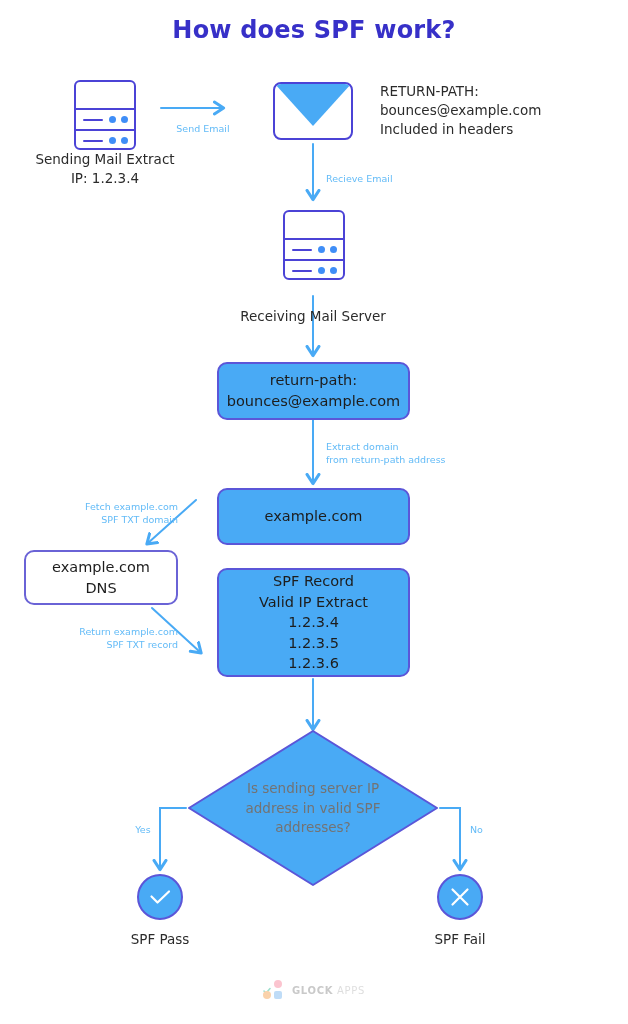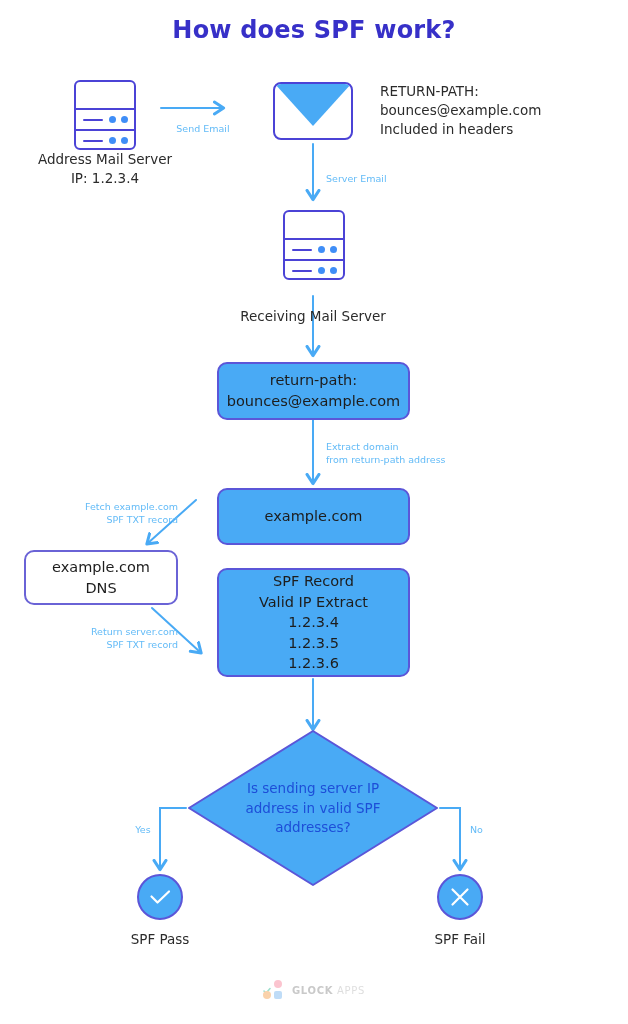--- a/index.html
+++ b/index.html
@@ -152,21 +152,21 @@
   .diamond-wrap svg { display: block; }
   .diamond-text {
     position: absolute;
     left: 50%;
     top: 50%;
     transform: translate(-50%, -50%);
     width: 170px;
     text-align: center;
     font-size: 13.5px;
     line-height: 1.45;
-    color: #1d4ed8;
+    color: #737373;
     white-space: pre-line;
   }
 
   
   .rcircle {
     position: absolute;
     width: 46px;
     height: 46px;
     border-radius: 50%;
     background: #49aaf5;
@@ -274,33 +274,33 @@
       <span class="dash"></span>
       <span class="dot d1"></span>
       <span class="dot d2"></span>
     </div>
     <div class="srow r2">
       <span class="dash"></span>
       <span class="dot d1"></span>
       <span class="dot d2"></span>
     </div>
   </div>
-  <div class="caption" style="left:5px; top:150px; width:200px;">Address Mail Server
+  <div class="caption" style="left:5px; top:150px; width:200px;">Sending Mail Extract
 IP: 1.2.3.4</div>
 
   <div class="arrow-label" style="left:163px; top:122px; width:80px; text-align:center;">Send Email</div>
 
   <div class="envelope" style="left:273px; top:82px;">
     <span class="flap"></span>
   </div>
   <div class="note" style="left:380px; top:82px; width:230px;">RETURN-PATH:
 bounces@example.com
 Included in headers</div>
 
-  <div class="arrow-label" style="left:326px; top:172px; width:140px;">Server Email</div>
+  <div class="arrow-label" style="left:326px; top:172px; width:140px;">Recieve Email</div>
 
   <div class="server-icon" style="left:283px; top:210px;">
     <div class="srow r1">
       <span class="dash"></span>
       <span class="dot d1"></span>
       <span class="dot d2"></span>
     </div>
     <div class="srow r2">
       <span class="dash"></span>
       <span class="dot d1"></span>
@@ -312,26 +312,26 @@
 
   <div class="pbox" style="left:217px; top:362px; width:193px; height:58px;">return-path:
 bounces@example.com</div>
 
   <div class="arrow-label" style="left:326px; top:440px; width:180px;">Extract domain
 from return-path address</div>
 
   <div class="pbox" style="left:217px; top:488px; width:193px; height:57px;">example.com</div>
 
   <div class="arrow-label r" style="left:30px; top:500px; width:148px;">Fetch example.com
-SPF TXT record</div>
+SPF TXT domain</div>
 
   <div class="pbox plain" style="left:24px; top:550px; width:154px; height:55px;">example.com
 DNS</div>
 
-  <div class="arrow-label r" style="left:30px; top:625px; width:148px;">Return server.com
+  <div class="arrow-label r" style="left:30px; top:625px; width:148px;">Return example.com
 SPF TXT record</div>
 
   <div class="pbox" style="left:217px; top:568px; width:193px; height:109px;">SPF Record
 Valid IP Extract
 1.2.3.4
 1.2.3.5
 1.2.3.6</div>
 
   <div class="diamond-wrap" style="left:186px; top:728px;">
     <svg width="254" height="160" viewBox="0 0 254 160">

